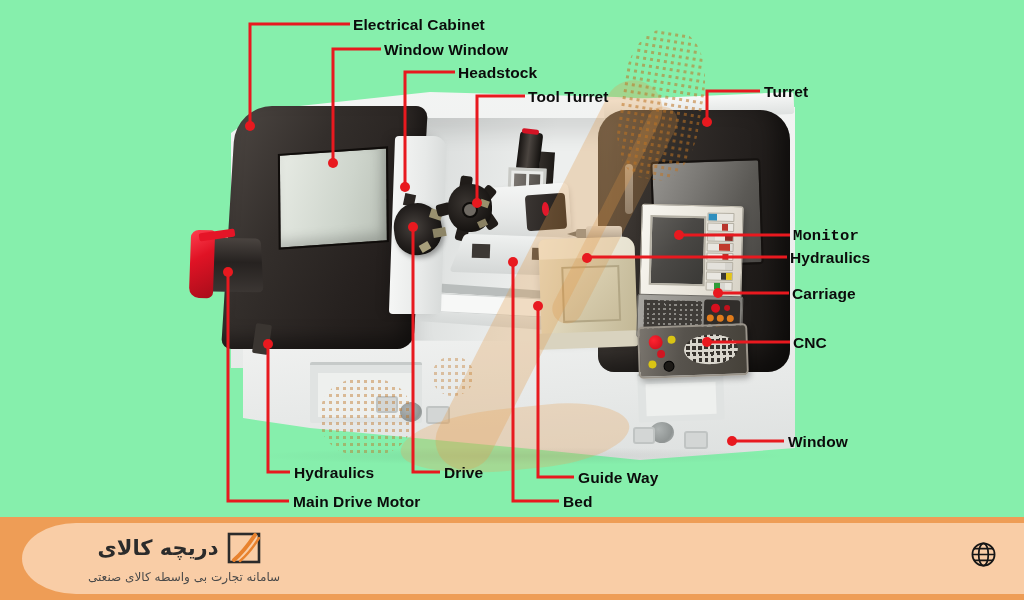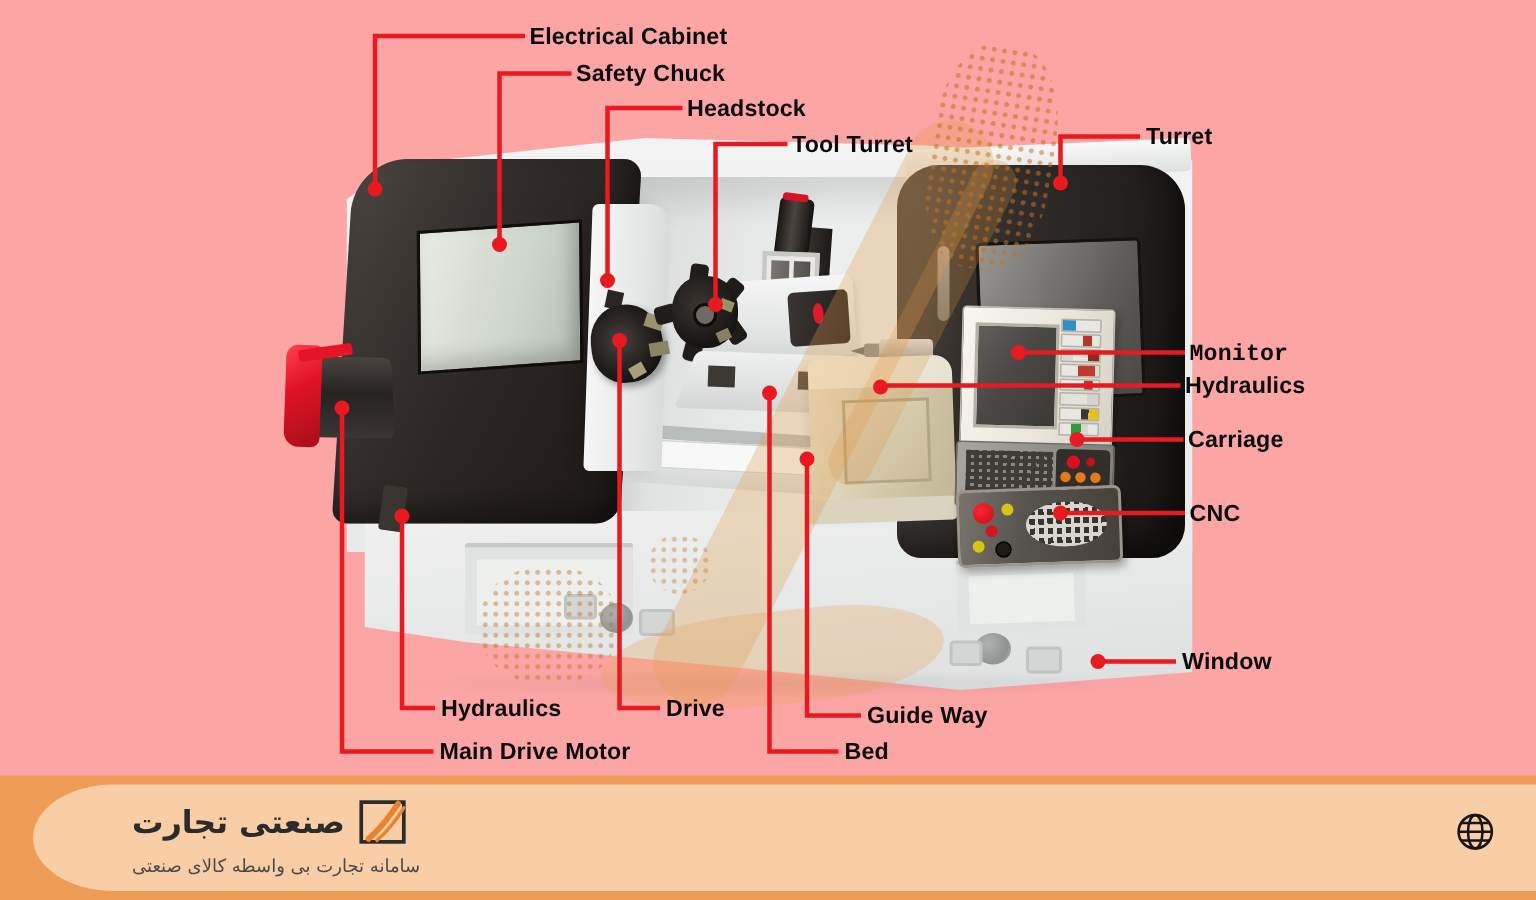--- a/index.html
+++ b/index.html
@@ -1,16 +1,16 @@
 <!DOCTYPE html>
 <html><head>
 <meta charset="utf-8">
 <style>
   html,body{margin:0;padding:0;background:#fff;width:1024px;height:600px;overflow:hidden;}
-  #stage{position:relative;width:1024px;height:600px;background:#fca5a5;font-family:"Liberation Sans",sans-serif;}
+  #stage{position:relative;width:1024px;height:600px;background:#86efac;font-family:"Liberation Sans",sans-serif;}
   .abs{position:absolute;}
   
   .lbl{position:absolute;font-weight:bold;font-size:15.5px;color:#0b0b0b;white-space:nowrap;letter-spacing:.1px;}
   .lbl-ec{left:353px;top:16px;} .lbl-sw{left:384px;top:41px;} .lbl-hs{left:458px;top:64px;}
   .lbl-tt{left:528px;top:88px;} .lbl-cv{left:764px;top:83px;} .lbl-mo{left:793px;top:227px;font-family:Liberation Mono, monospace;}
   .lbl-ts{left:790px;top:249px;} .lbl-ca{left:792px;top:285px;text-align:center;} .lbl-cn{left:793px;top:334px;}
   .lbl-fr{left:788px;top:433px;} .lbl-hy{left:294px;top:464px;} .lbl-ch{left:444px;top:464px;}
   .lbl-gw{left:578px;top:469px;} .lbl-bd{left:563px;top:493px;} .lbl-md{left:293px;top:493px;}
   #leaders{position:absolute;left:0;top:0;z-index:40;pointer-events:none;}
   
@@ -348,21 +348,21 @@
       <circle cx="732" cy="441" r="5"></circle>
       <circle cx="268" cy="344" r="5"></circle>
       <circle cx="413" cy="227" r="5"></circle>
       <circle cx="538" cy="306" r="5"></circle>
       <circle cx="513" cy="262" r="5"></circle>
       <circle cx="228" cy="272" r="5"></circle>
     </g>
   </svg>
 
   <div class="lbl lbl-ec">Electrical Cabinet</div>
-  <div class="lbl lbl-sw">Safety Chuck</div>
+  <div class="lbl lbl-sw">Window Window</div>
   <div class="lbl lbl-hs">Headstock</div>
   <div class="lbl lbl-tt">Tool Turret</div>
   <div class="lbl lbl-cv">Turret</div>
   <div class="lbl lbl-mo">Monitor</div>
   <div class="lbl lbl-ts">Hydraulics</div>
   <div class="lbl lbl-ca">Carriage</div>
   <div class="lbl lbl-cn">CNC</div>
   <div class="lbl lbl-fr">Window</div>
   <div class="lbl lbl-hy">Hydraulics</div>
   <div class="lbl lbl-ch">Drive</div>
@@ -372,21 +372,21 @@
 
   <div class="footer">
     <div class="footer-panel"></div>
     <div class="brand">
       <div class="brand-row">
         <svg width="36" height="34" viewBox="0 0 36 34">
           <rect x="3" y="3" width="30" height="28" fill="none" stroke="#2b2b2b" stroke-width="2.6"></rect>
           <path d="M8,29 C15,23 23,13 29,4" fill="none" stroke="#e8822e" stroke-width="4" stroke-linecap="round"></path>
           <path d="M14,30 C21,24 28,15 33,7" fill="none" stroke="#e8822e" stroke-width="2.4" stroke-linecap="round"></path>
         </svg>
-        <span class="brand-title">صنعتی تجارت</span>
+        <span class="brand-title">دریچه کالای</span>
       </div>
       <div class="brand-sub">سامانه تجارت بی واسطه کالای صنعتی</div>
     </div>
     <div class="site">
       <svg width="27" height="27" viewBox="0 0 28 28">
         <g fill="none" stroke="#161616" stroke-width="1.8">
           <circle cx="14" cy="14" r="11.5"></circle>
           <ellipse cx="14" cy="14" rx="5" ry="11.5"></ellipse>
           <path d="M2.5,14 H25.5 M4.2,8 H23.8 M4.2,20 H23.8"></path>
         </g>

